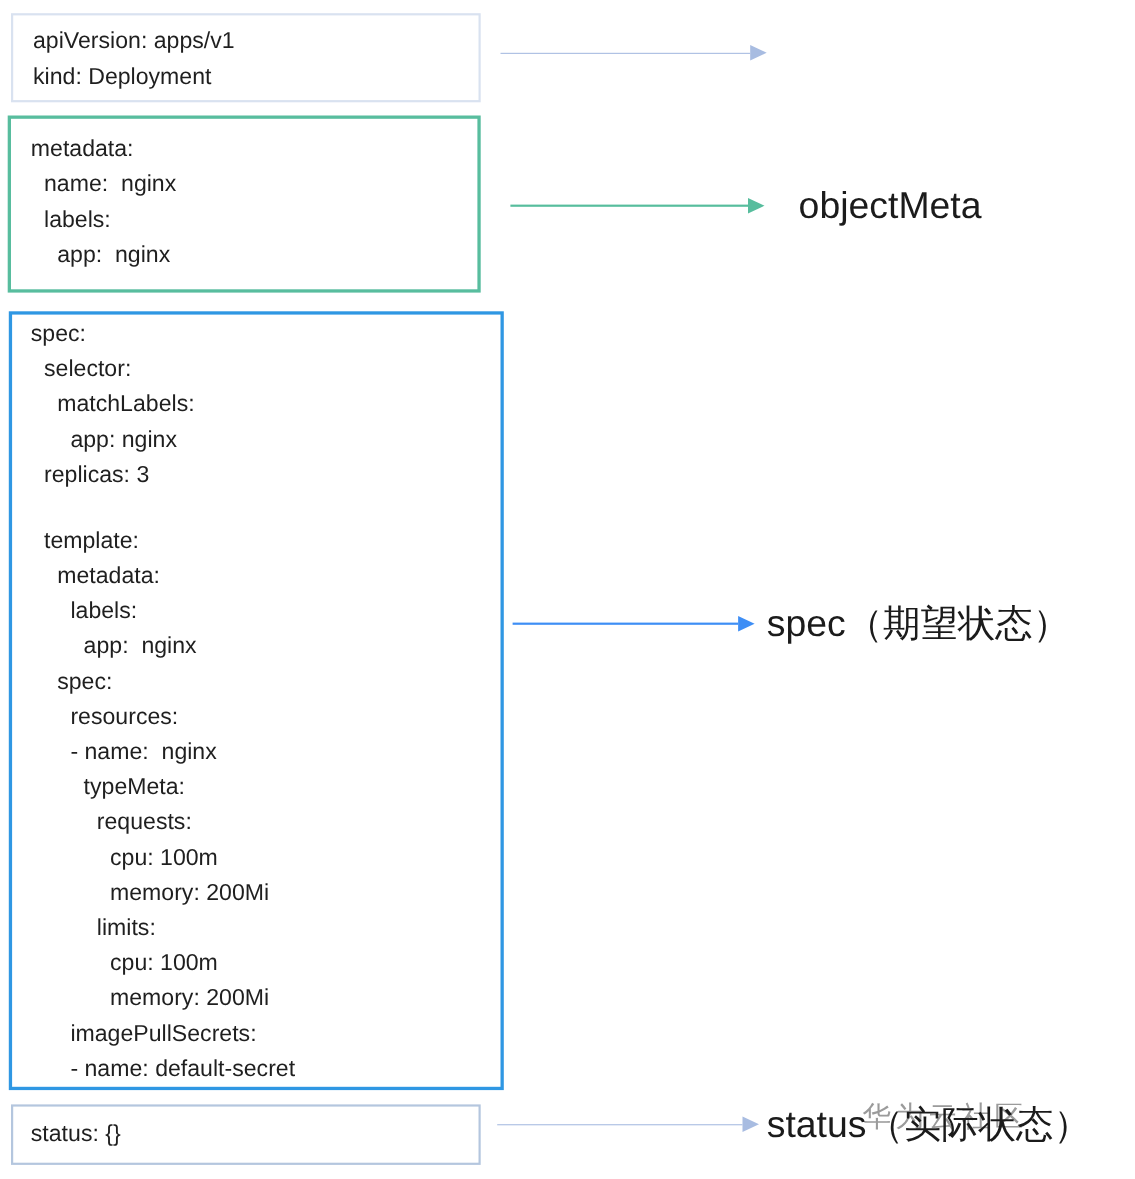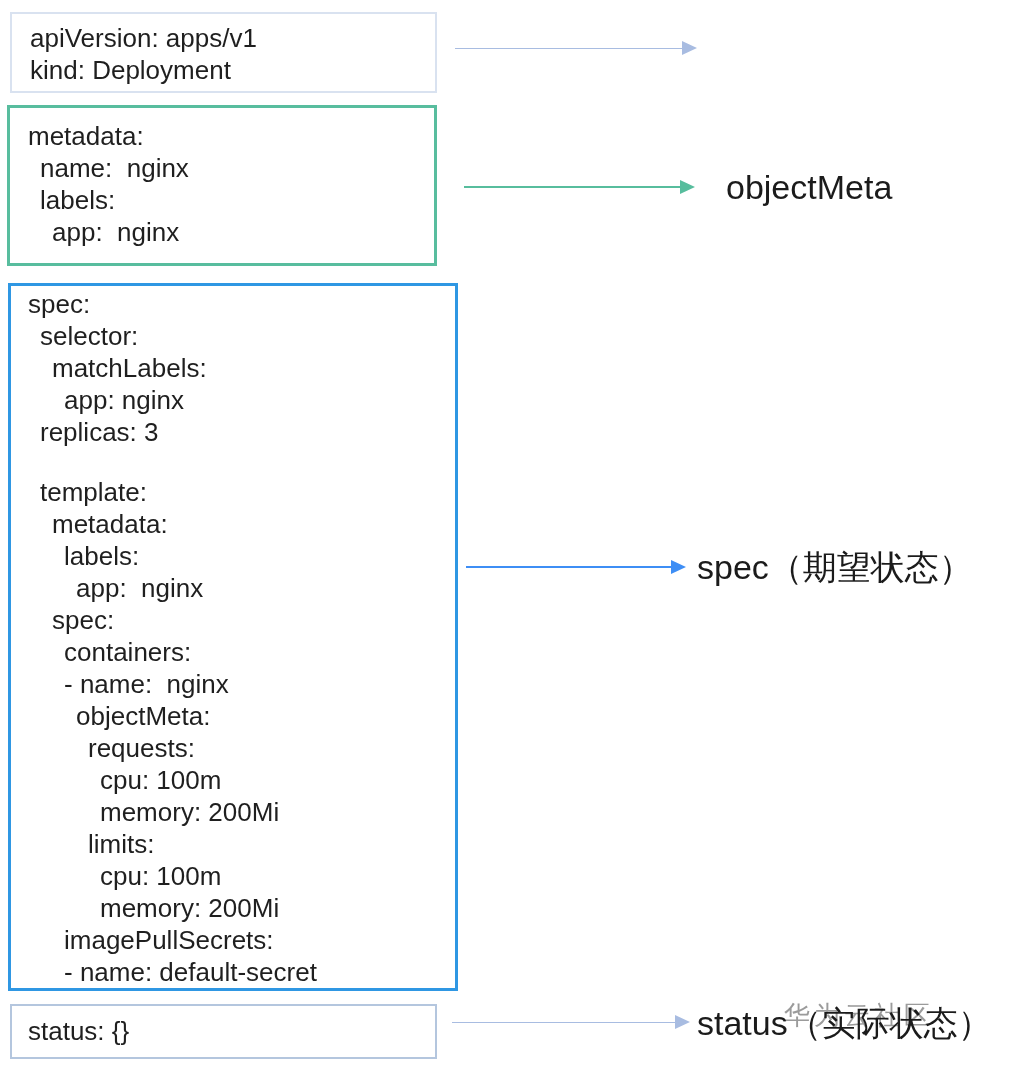--- a/index.html
+++ b/index.html
@@ -14,21 +14,21 @@
     overflow: hidden;
   }
 
   
   .yaml-box {
     position: absolute;
     background: #ffffff;
   }
   .code {
     font-family: "Liberation Sans", "DejaVu Sans", sans-serif;
-    font-size: 26px;
+    font-size: 21px;
     line-height: 32px;
     color: var(--code-text, #1f1f1f);
   }
   .code-line { white-space: pre; }
 
   .box-typemeta {
     left: 10px; top: 12px; width: 427px; height: 81px;
     border: 2px solid var(--box-typemeta-border, #d9e2f0);
     padding: 8px 0 0 18px;
   }
@@ -129,23 +129,23 @@
         <div class="code-line" style="padding-left: 0px;">spec:</div>
         <div class="code-line" style="padding-left: 12px;">selector:</div>
         <div class="code-line" style="padding-left: 24px;">matchLabels:</div>
         <div class="code-line" style="padding-left: 36px;">app: nginx</div>
         <div class="code-line" style="padding-left: 12px;">replicas: 3</div>
         <div class="code-line" style="padding-left: 12px; margin-top: 28px;">template:</div>
         <div class="code-line" style="padding-left: 24px;">metadata:</div>
         <div class="code-line" style="padding-left: 36px;">labels:</div>
         <div class="code-line" style="padding-left: 48px;">app:  nginx</div>
         <div class="code-line" style="padding-left: 24px;">spec:</div>
-        <div class="code-line" style="padding-left: 36px;">containers:</div>
+        <div class="code-line" style="padding-left: 36px;">resources:</div>
         <div class="code-line" style="padding-left: 36px;">- name:  nginx</div>
-        <div class="code-line" style="padding-left: 48px;">objectMeta:</div>
+        <div class="code-line" style="padding-left: 48px;">typeMeta:</div>
         <div class="code-line" style="padding-left: 60px;">requests:</div>
         <div class="code-line" style="padding-left: 72px;">cpu: 100m</div>
         <div class="code-line" style="padding-left: 72px;">memory: 200Mi</div>
         <div class="code-line" style="padding-left: 60px;">limits:</div>
         <div class="code-line" style="padding-left: 72px;">cpu: 100m</div>
         <div class="code-line" style="padding-left: 72px;">memory: 200Mi</div>
         <div class="code-line" style="padding-left: 36px;">imagePullSecrets:</div>
         <div class="code-line" style="padding-left: 36px;">- name: default-secret</div>
       </div>
   </div>

